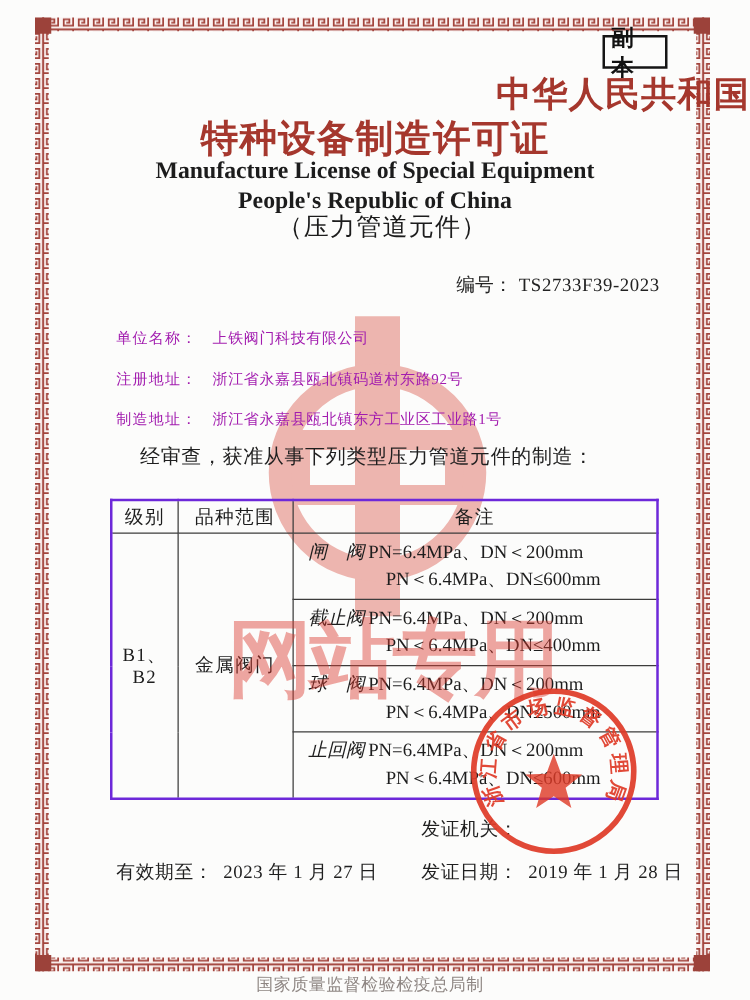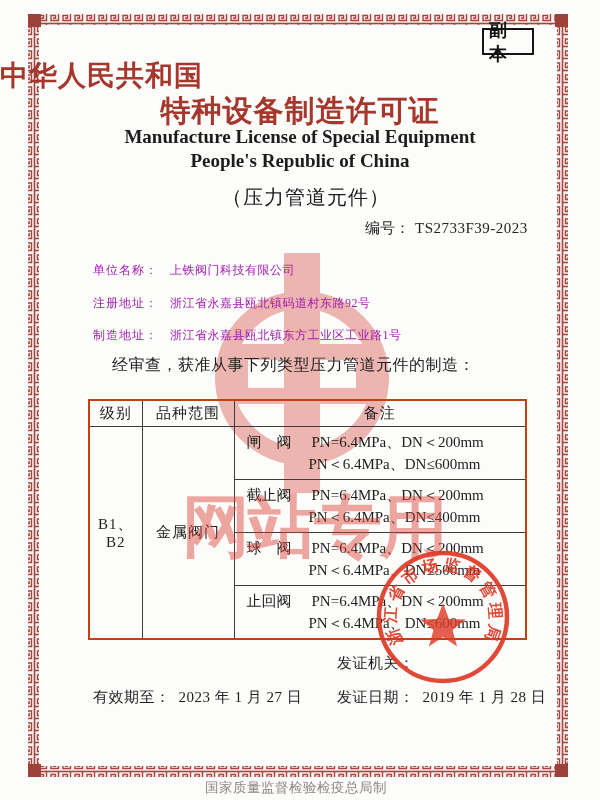--- a/index.html
+++ b/index.html
@@ -19,47 +19,47 @@
     border:16px solid #edb5af;box-sizing:border-box;}
   
   .content{position:absolute;left:0;top:0;width:600px;height:800px;z-index:2;}
   .badge{
     position:absolute;left:482px;top:28px;width:52px;height:27px;
     border:2px solid #151515;box-sizing:border-box;
     font-size:18px;font-weight:bold;letter-spacing:6px;
     display:flex;align-items:center;justify-content:center;
     padding-left:5px;color:#111;background:#fcfcfb;
   }
-  .title-cn1{position:absolute;left:0;top:57px;width:600px;text-align:left;
+  .title-cn1{position:absolute;left:0;top:57px;width:600px;text-align:right;
     font-size:28px;font-weight:bold;color:#a5372d;letter-spacing:1px;margin:0;}
   .title-cn2{position:absolute;left:0;top:91px;width:600px;text-align:center;
     font-size:30px;font-weight:bold;color:#a5372d;letter-spacing:1px;margin:0;}
   .title-en1{position:absolute;left:0;top:126px;width:600px;text-align:center;
     font-size:19px;font-weight:bold;color:#1c1c1c;}
   .title-en2{position:absolute;left:0;top:150px;width:600px;text-align:center;
     font-size:19px;font-weight:bold;color:#1c1c1c;}
-  .subtitle{position:absolute;left:0;top:184px;width:600px;text-align:center;
+  .subtitle{position:absolute;left:0;top:168px;width:600px;text-align:center;
     font-size:20px;color:#1c1c1c;text-indent:12px;letter-spacing:1px;}
   .license-no{position:absolute;left:365px;top:219px;font-size:15px;color:#222;}
   .license-no .val{margin-left:5px;letter-spacing:0.5px;}
   .field-row{position:absolute;left:93px;font-size:12px;color:#a21caf;letter-spacing:1px;white-space:nowrap;}
   .field-row .val{margin-left:12px;letter-spacing:0.5px;}
   .statement{position:absolute;left:112px;top:355px;font-size:16px;color:#1f1f1f;letter-spacing:0.5px;}
   
   table.scope{
     position:absolute;left:88px;top:399px;width:437px;
     border-collapse:collapse;table-layout:fixed;font-size:15px;color:#1d1d1d;
     background:transparent;
   }
   table.scope th,table.scope td{border:1px solid #3c3c3c;}
-  table.scope{border:2px solid #c2410c;}
+  table.scope{border:2px solid #6d28d9;}
   table.scope th{height:23px;font-weight:normal;text-align:center;letter-spacing:1px;}
   td.c-level,td.c-cat{text-align:center;vertical-align:middle;letter-spacing:1px;}
   td.remark{height:48px;vertical-align:middle;padding:2px 4px 2px 12px;line-height:22px;}
-  .vname{display:inline-block;min-width:48px;margin-right:17px;}
+  .vname{display:inline-block;min-width:48px;margin-right:0;font-style:italic;}
   .l2{padding-left:62px;}
   
   .b-row{position:absolute;font-size:15px;color:#1f1f1f;letter-spacing:0.5px;white-space:nowrap;}
   .b-row .val{margin-left:8px;letter-spacing:0.5px;}
   .footer-note{position:absolute;left:0;top:779px;width:592px;text-align:center;
     font-size:13.5px;color:#8e8683;letter-spacing:0.5px;z-index:2;}
   
   .wm-text{
     position:absolute;left:182px;top:482px;z-index:5;
     font-size:68px;font-weight:bold;letter-spacing:-2px;

